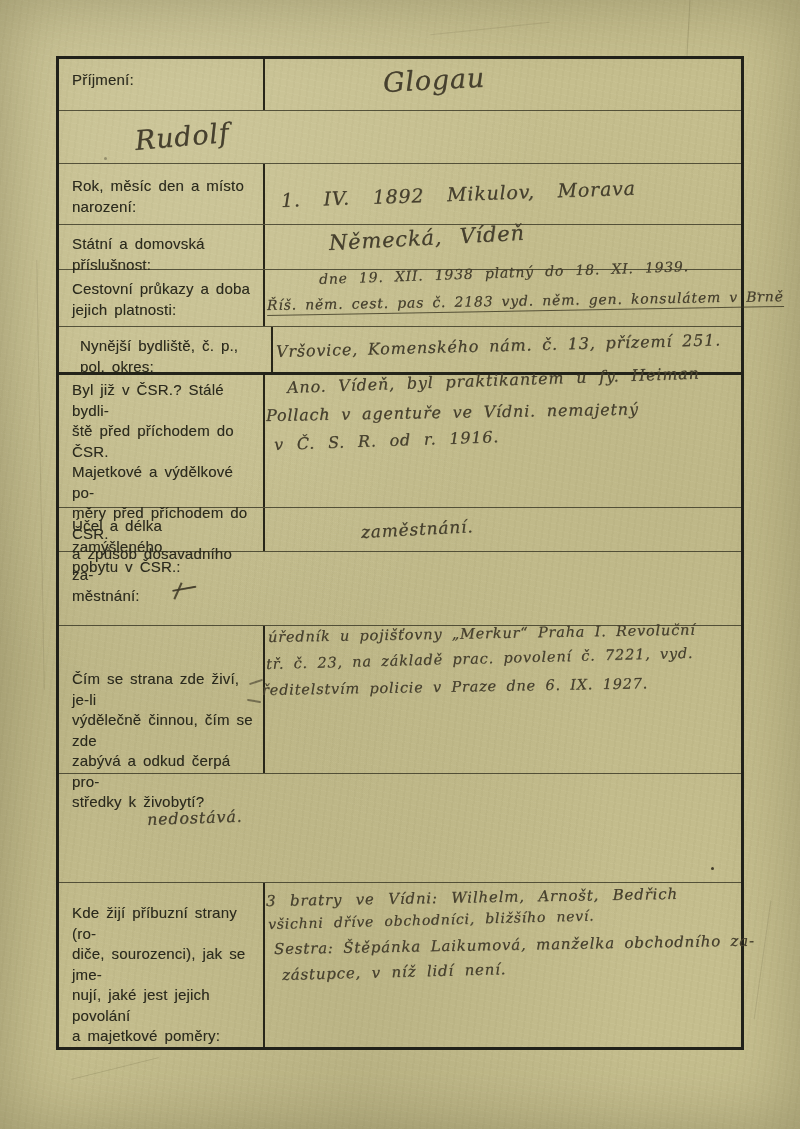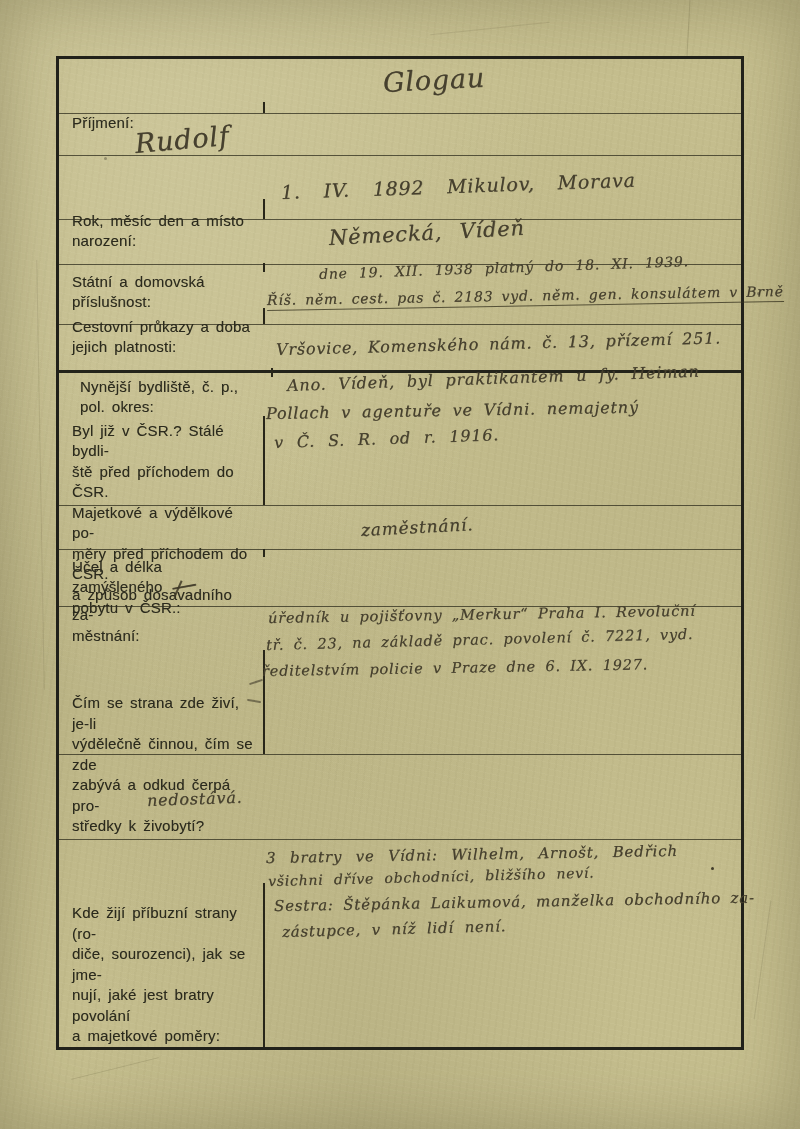--- a/index.html
+++ b/index.html
@@ -30,21 +30,20 @@
   .r5{height:60px;} .r6{height:48px; border-bottom:3px solid #23231a;padding-left:8px;}
   .r7{height:133px;} .r8{height:44px;} .r9{height:78px;} .r10{height:148px;}
   .r11{height:115px;} .r12{flex:1;}
   .label{
     width:206px; box-sizing:border-box;
     border-right:2px solid #282619;
     padding:11px 10px 0 13px;
     color:#2b2a1d; font-size:15px; line-height:1.37;
     letter-spacing:.2px; word-spacing:2.5px;
     text-shadow:.3px .3px 0 rgba(43,42,29,.35);
-    margin-top:43px;
   }
   .label span{white-space:pre-line;}
   .r2 .label{padding-top:13px;} .r3 .label{padding-top:12px;}
   .r4 .label{padding-top:9px;}  .r5 .label{padding-top:9px;}
   .r6 .label{padding-top:9px;}  .r7 .label{padding-top:5px;}
   .r8 .label{padding-top:8px;}  .r9 .label{padding-top:13px;}
   .r10 .label{padding-top:43px;} .r11 .label{padding-top:22px;}
   .r12 .label{padding-top:20px;}
   .answer{position:relative; flex:1;}
   .hw{
@@ -187,21 +186,21 @@
 
     <div class="row r11">
       <div class="answer">
         <span class="hw p-r11a">nedostává.</span>
       </div>
     </div>
 
     <div class="row r12">
       <div class="label"><span>Kde žijí příbuzní strany (ro-
 diče, sourozenci), jak se jme-
-nují, jaké jest bratry povolání
+nují, jaké jest jejich povolání
 a majetkové poměry:</span></div>
       <div class="answer">
         <span class="hw p-r12a">3 bratry ve Vídni: Wilhelm, Arnošt, Bedřich</span>
         <span class="hw p-r12b">všichni dříve obchodníci, bližšího neví.</span>
         <span class="hw p-r12c">Sestra: Štěpánka Laikumová, manželka obchodního za-</span>
         <span class="hw p-r12d">zástupce, v níž lidí není.</span>
       </div>
     </div>
 
   </div>

